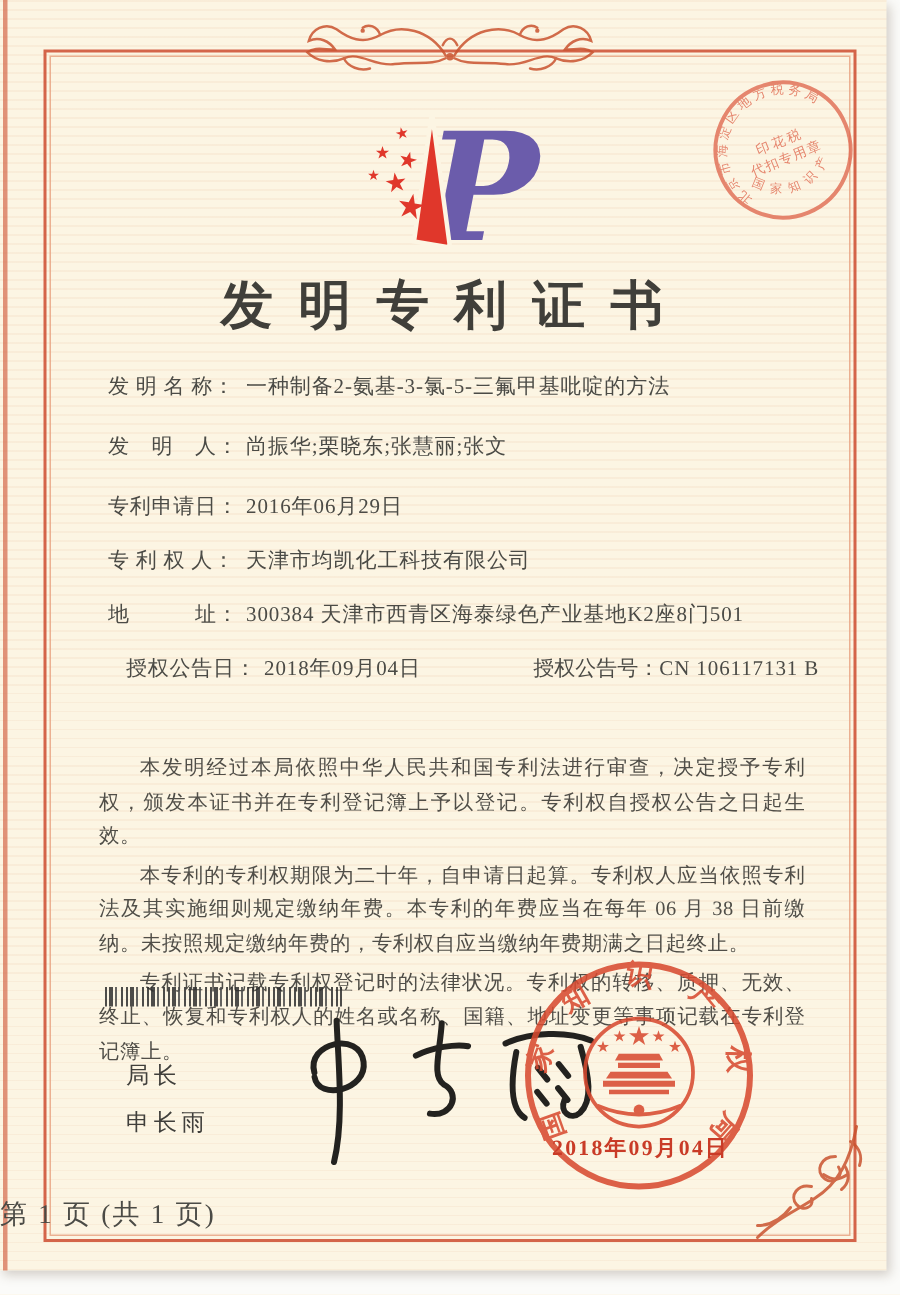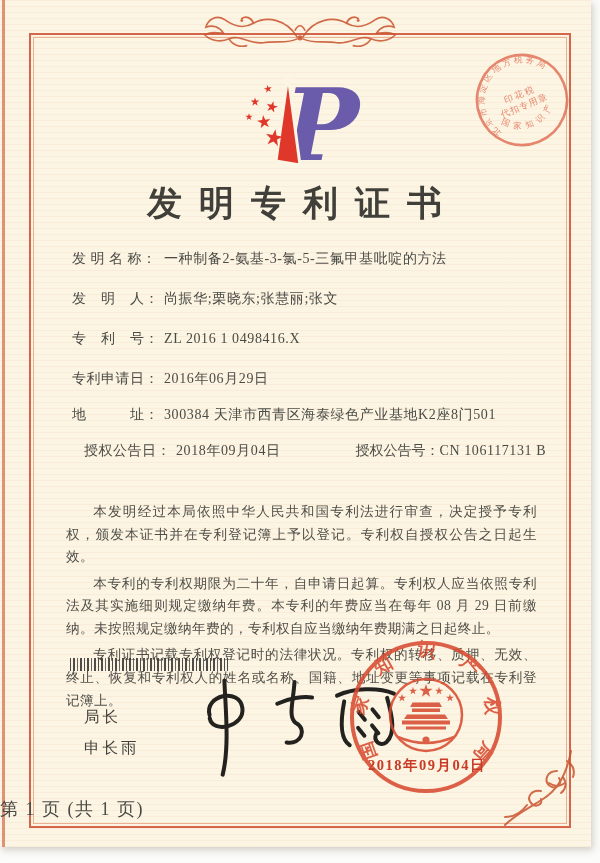--- a/index.html
+++ b/index.html
@@ -105,38 +105,38 @@
 
   <div class="title">发明专利证书</div>
 
   <div class="fields">
     <div class="frow">
       <span class="flabel">发 明 名 称：</span><span class="fvalue">一种制备2-氨基-3-氯-5-三氟甲基吡啶的方法</span>
     </div>
     <div class="frow">
       <span class="flabel">发　明　人：</span><span class="fvalue">尚振华;栗晓东;张慧丽;张文</span>
     </div>
-    <div class="frow">
-      <span class="flabel">专　利　号：</span><span class="fvalue">ZL 2016 1 0498416.X</span>
-    </div>
     <div class="frow tight">
       <span class="flabel">专利申请日：</span><span class="fvalue">2016年06月29日</span>
+    </div>
+    <div class="frow tight">
+      <span class="flabel">专 利 权 人：</span><span class="fvalue">天津市均凯化工科技有限公司</span>
     </div>
     <div class="frow tight">
       <span class="flabel">地　　　址：</span><span class="fvalue">300384 天津市西青区海泰绿色产业基地K2座8门501</span>
     </div>
     <div class="frow tight">
       <span class="grant-date"><span class="flabel">授权公告日：</span><span class="fvalue">2018年09月04日</span></span>
       <span><span>授权公告号：</span><span class="fvalue">CN 106117131 B</span></span>
     </div>
   </div>
 
   <div class="paras">
     <p>本发明经过本局依照中华人民共和国专利法进行审查，决定授予专利权，颁发本证书并在专利登记簿上予以登记。专利权自授权公告之日起生效。</p>
-    <p>本专利的专利权期限为二十年，自申请日起算。专利权人应当依照专利法及其实施细则规定缴纳年费。本专利的年费应当在每年 08 月 29 日前缴纳。未按照规定缴纳年费的，专利权自应当缴纳年费期满之日起终止。</p>
+    <p>本专利的专利权期限为二十年，自申请日起算。专利权人应当依照专利法及其实施细则规定缴纳年费。本专利的年费应当在每年 06 月 38 日前缴纳。未按照规定缴纳年费的，专利权自应当缴纳年费期满之日起终止。</p>
     <p>专利证书记载专利权登记时的法律状况。专利权的转移、质押、无效、终止、恢复和专利权人的姓名或名称、国籍、地址变更等事项记载在专利登记簿上。</p>
   </div>
 
   <div class="barcode"></div>
 
   <div class="signer">
     <div>局长</div>
     <div>申长雨</div>
   </div>
 

